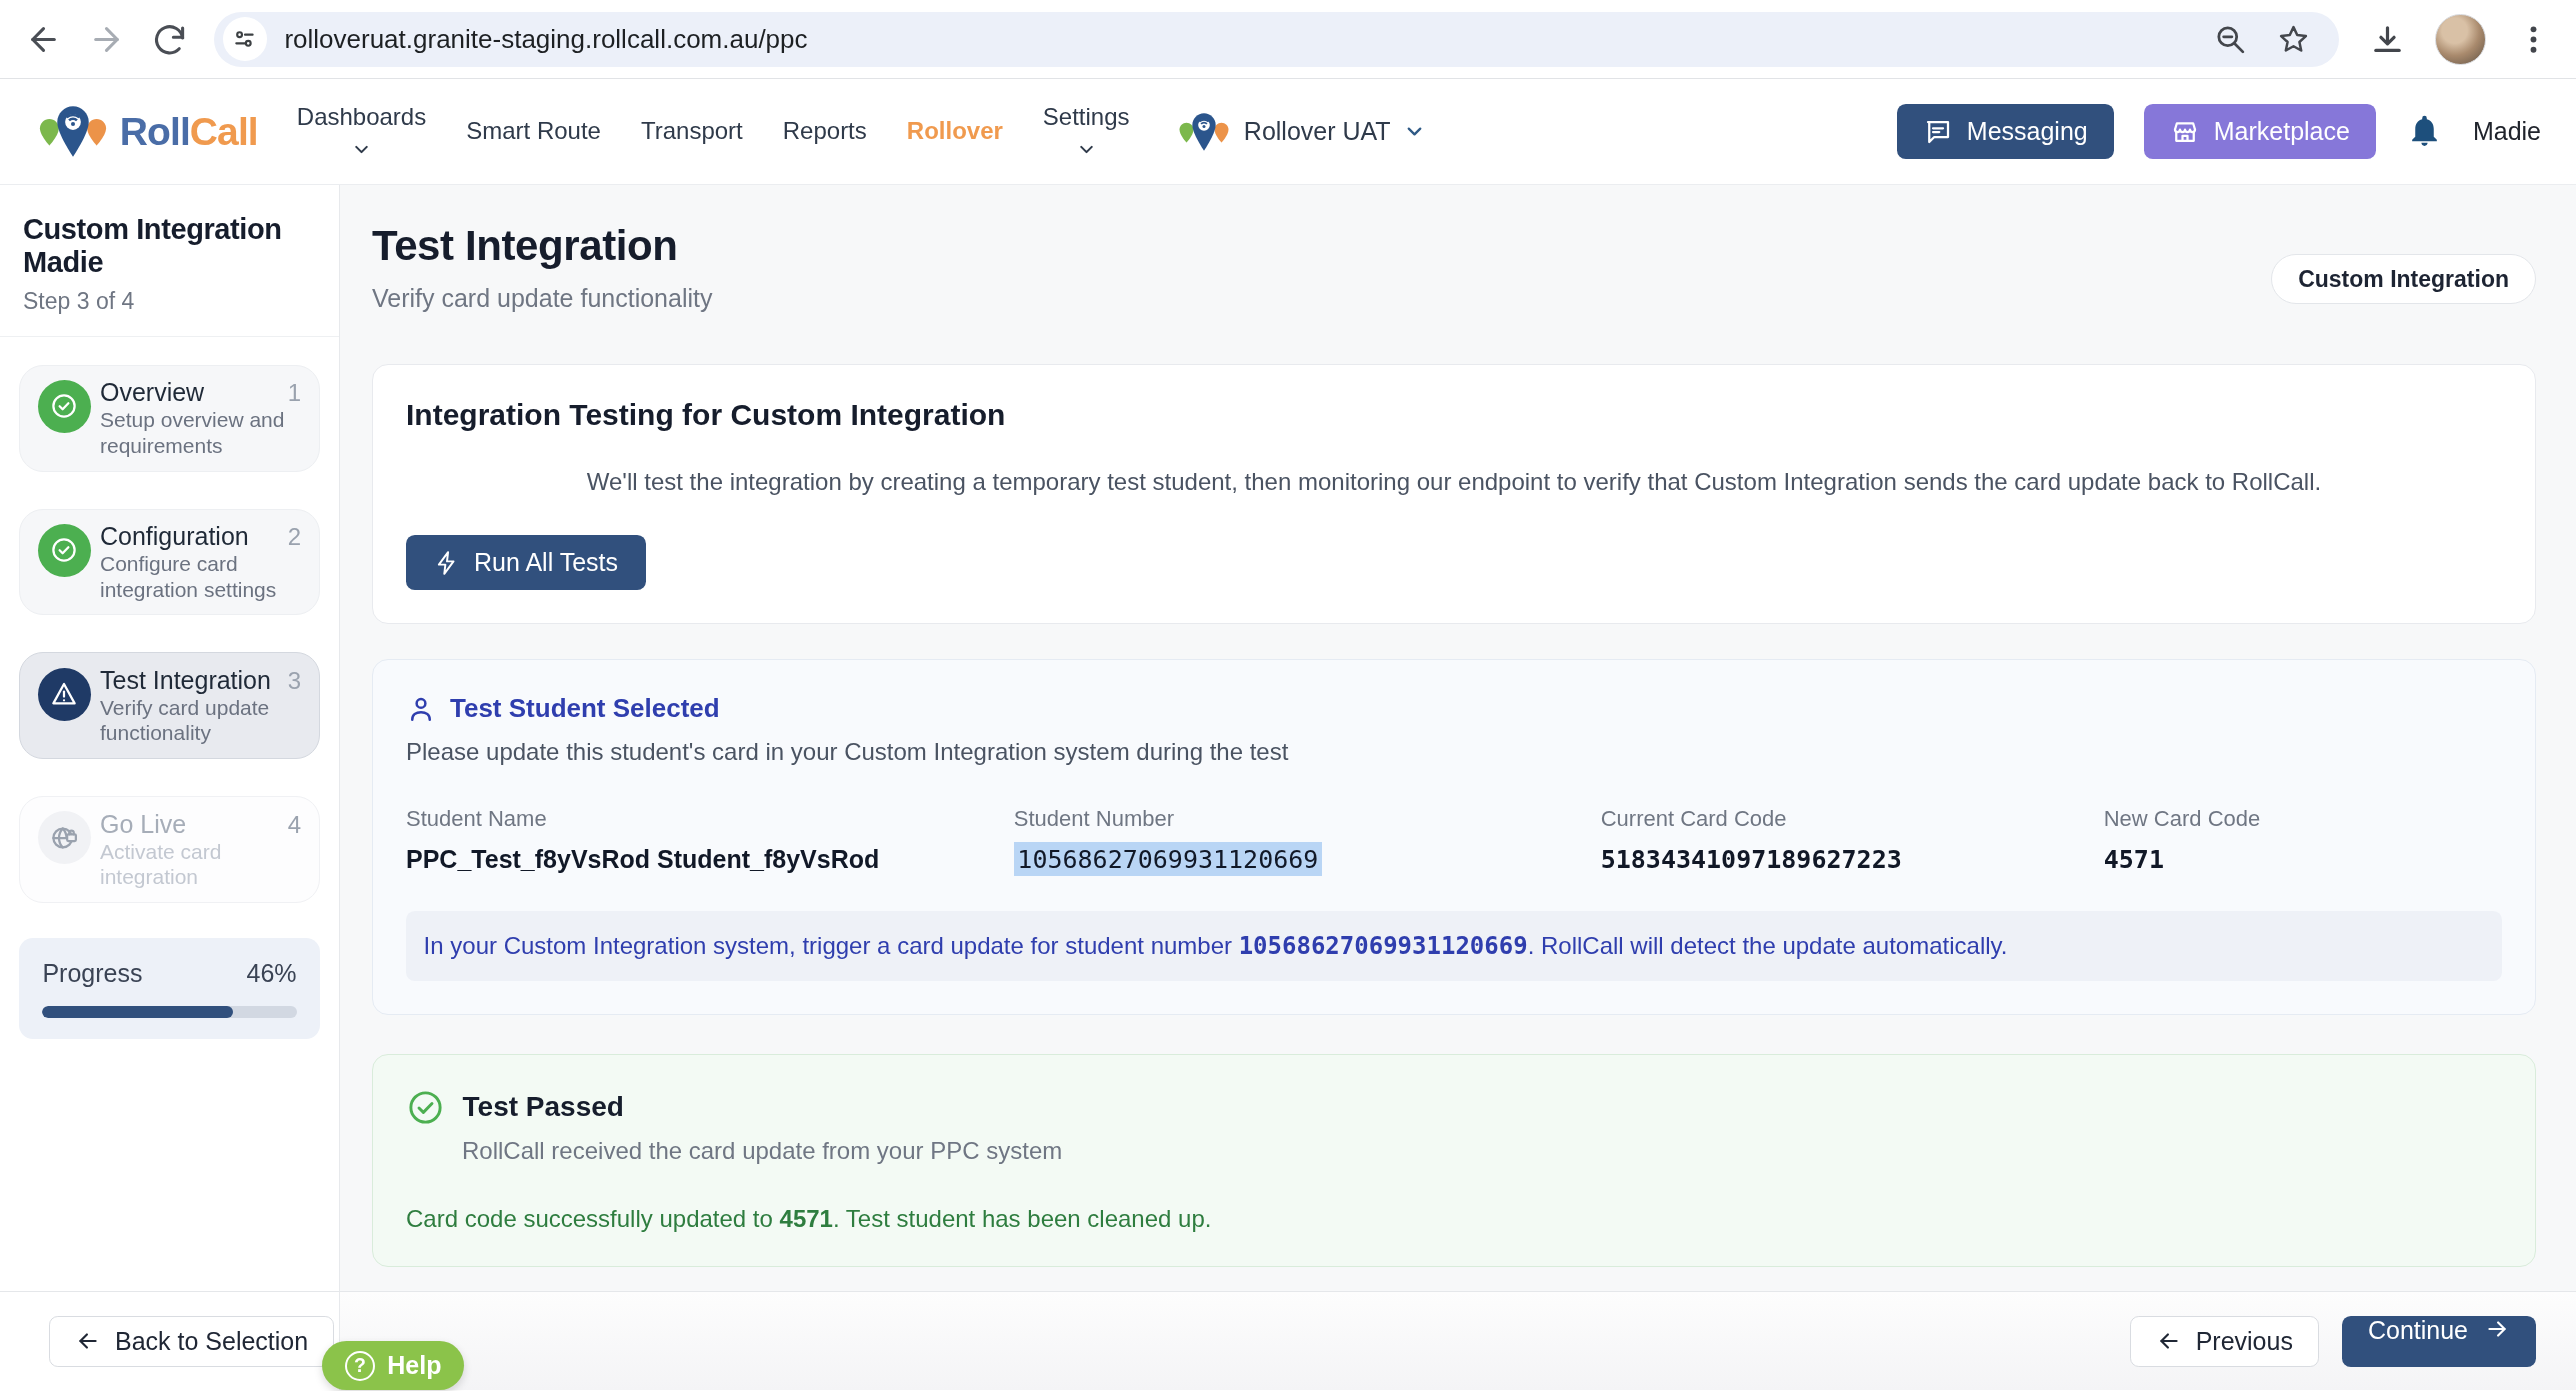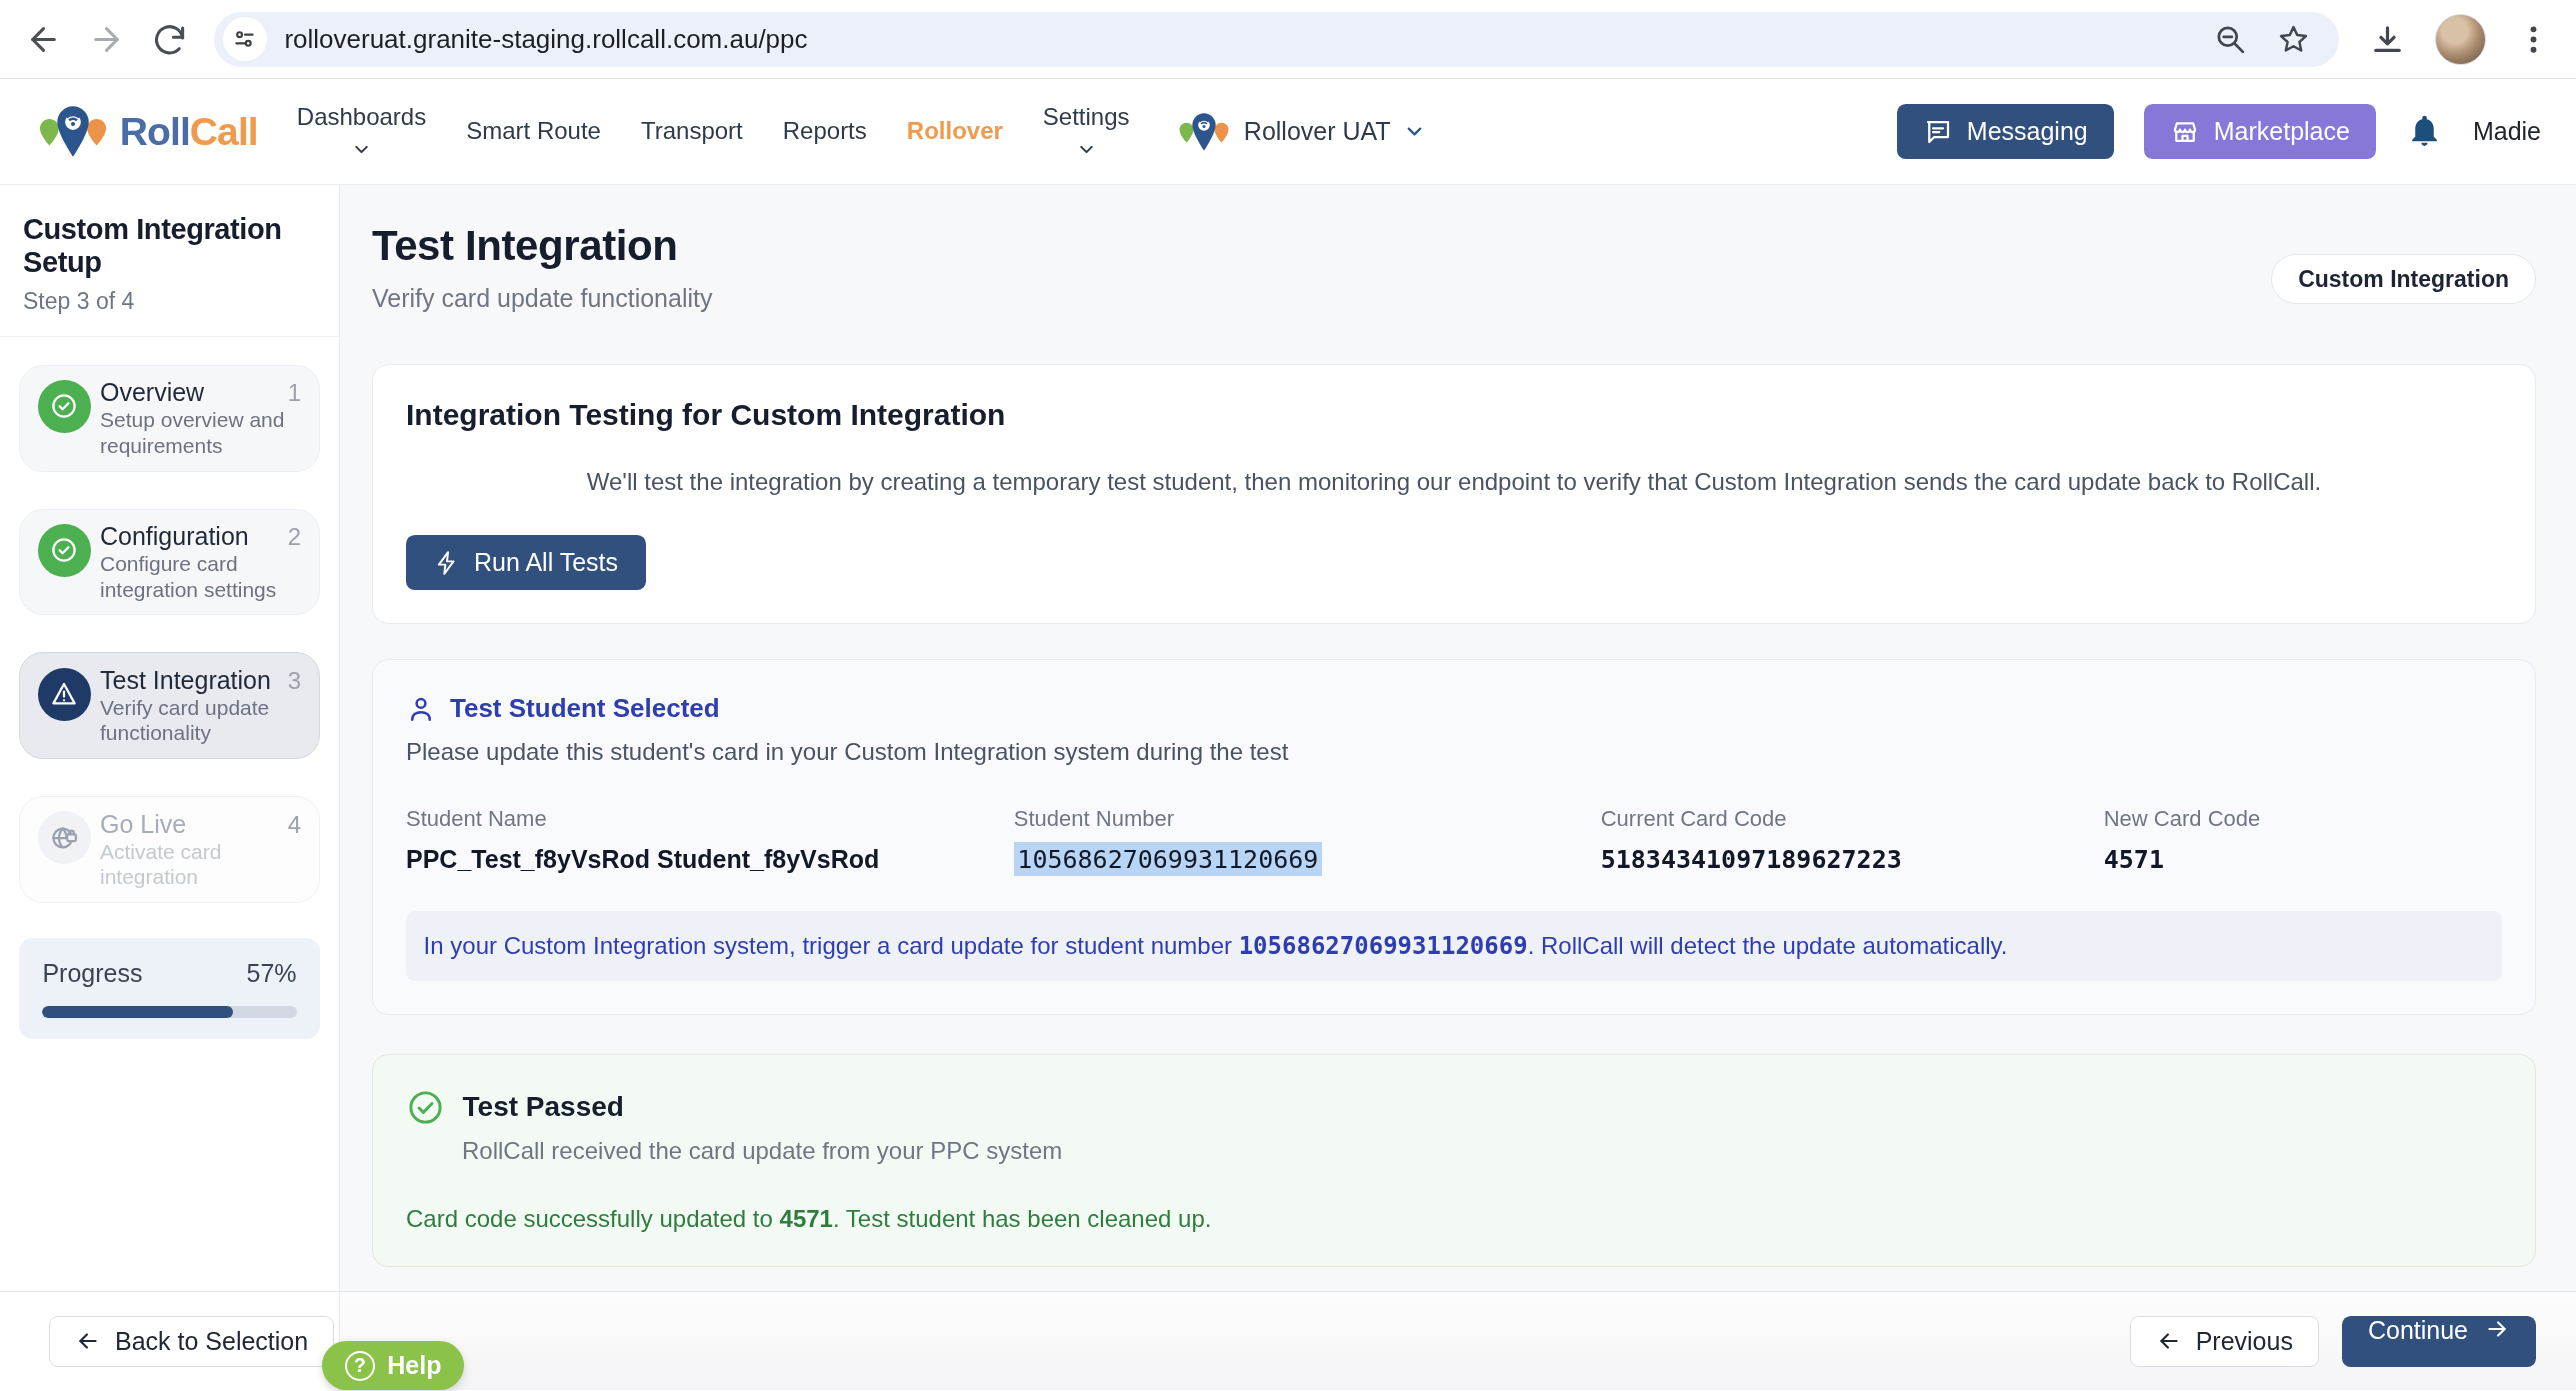--- a/index.html
+++ b/index.html
@@ -273,21 +273,21 @@
         </svg>
     </span>
     <span class="user-name">Madie</span>
   </div>
 </div>
 
 <div class="app-body">
 
   <div class="sidebar">
     <div class="sb-head">
-      <div class="sb-title">Custom Integration Setup</div>
+      <div class="sb-title">Custom Integration Madie</div>
       <div class="sb-step">Step 3 of 4</div>
     </div>
 
     <div class="sb-steps">
       <div class="step-card done">
         <span class="step-ic green">
           <svg viewBox="0 0 24 24" fill="none" stroke="currentColor" stroke-width="1.8">
               <circle cx="12" cy="12" r="8.5"></circle>
               <path d="M8.5 12.2l2.4 2.4 4.6-4.8" stroke-linecap="round" stroke-linejoin="round"></path>
             </svg>
@@ -351,21 +351,21 @@
               <span class="step-num">4</span>
             </span>
           <span class="step-desc">Activate card integration</span>
         </span>
       </div>
     </div>
 
     <div class="progress-card">
       <div class="progress-top">
         <span>Progress</span>
-        <span class="progress-pct">57%</span>
+        <span class="progress-pct">46%</span>
       </div>
       <div class="progress-track">
         <div class="progress-fill" style="width: 75%;"></div>
       </div>
     </div>
   </div>
 
   <div class="main">
     <div class="main-head">
       <div>

